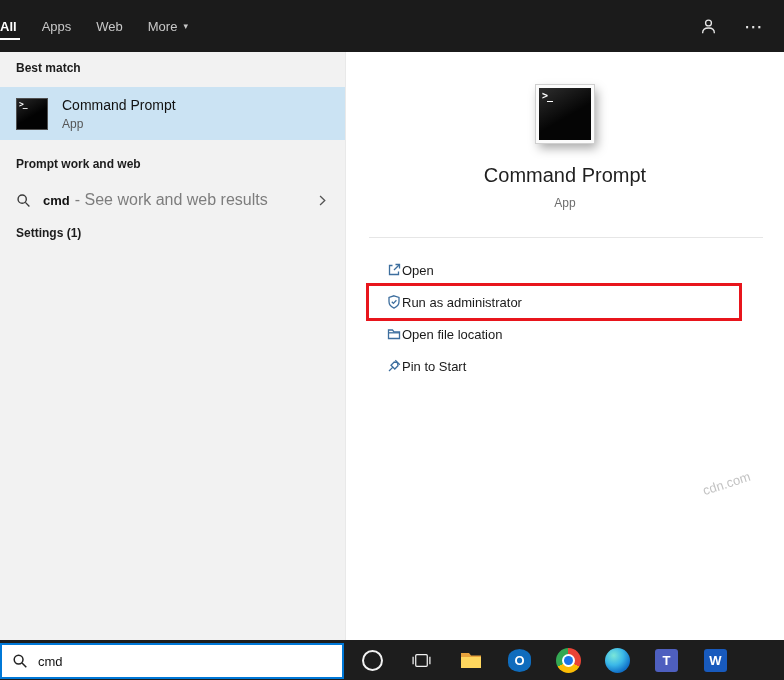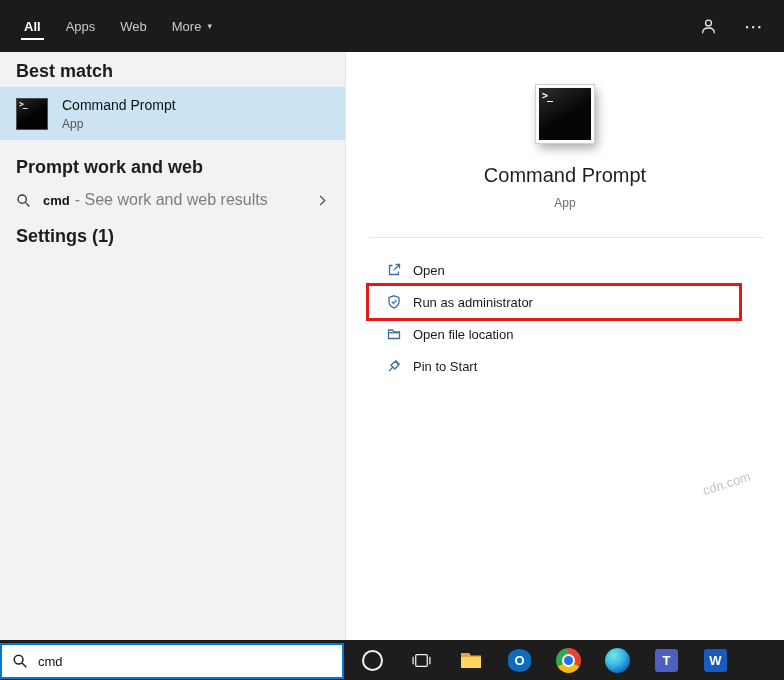--- a/index.html
+++ b/index.html
@@ -2,33 +2,33 @@
 <html><head>
 <meta charset="utf-8">
 <style>
   *{margin:0;padding:0;box-sizing:border-box;}
   html,body{width:784px;height:680px;}
   body{font-family:"Liberation Sans","DejaVu Sans",sans-serif;background:#fff;overflow:hidden;}
   .screen{position:relative;width:784px;height:680px;background:#fff;}
 
   
   .topbar{position:absolute;top:0;left:0;width:784px;height:52px;background:#1b1b1b;}
-  .tabs{display:flex;align-items:center;height:100%;padding-left:24px;}
+  .tabs{display:flex;align-items:center;height:100%;}
   .tab{position:relative;height:100%;display:flex;align-items:center;margin-right:25px;font-size:13px;color:#c8c8c8;cursor:default;}
   .tab .lbl{white-space:nowrap;}
   .tab.active .lbl{color:#fff;font-weight:700;}
   .tab.active::after{content:"";position:absolute;left:-3px;right:-3px;bottom:12px;height:2px;background:#fff;}
   .tab .caret{margin-left:6px;font-size:9px;color:#c8c8c8;}
   .topbar-right{position:absolute;right:20px;top:0;height:52px;display:flex;align-items:center;gap:26px;color:#e6e6e6;}
   .icon-user svg{width:19px;height:19px;display:block;}
   .icon-ellipsis{font-size:19px;line-height:1;letter-spacing:1px;}
 
   
   .left-panel{position:absolute;top:52px;left:0;width:345px;height:588px;background:#f2f2f2;}
-  .section-label{position:absolute;left:16px;font-size:18px;font-weight:700;color:#1c1c1c;}
+  .section-label{position:absolute;left:16px;font-size:12px;font-weight:700;color:#1c1c1c;}
   .lbl-best{top:9px;}
   .lbl-web{top:105px;}
   .lbl-settings{top:174px;}
   .best-match-row{position:absolute;top:35px;left:0;width:345px;height:53px;background:#cbe3f3;display:flex;align-items:center;padding-left:16px;cursor:default;}
   .bm-text{margin-left:14px;}
   .bm-title{font-size:14px;color:#111;}
   .bm-sub{font-size:12px;color:#565656;margin-top:4px;}
   .web-row{position:absolute;top:132px;left:0;width:345px;height:32px;display:flex;align-items:center;padding-left:16px;cursor:default;}
   .web-row .search-ic{width:15px;height:15px;color:#3a3a3a;flex:none;}
   .web-row .search-ic svg{width:100%;height:100%;display:block;}
@@ -46,21 +46,21 @@
   
   .right-panel{position:absolute;top:52px;left:345px;width:439px;height:588px;background:#fff;border-left:1px solid #e9e9e9;}
   .preview-icon{position:absolute;top:33px;left:50%;transform:translateX(-50%);}
   .pv-title{position:absolute;top:112px;width:100%;text-align:center;font-size:20px;color:#1f1f1f;}
   .pv-sub{position:absolute;top:144px;width:100%;text-align:center;font-size:12px;color:#6d6d6d;}
   .pv-divider{position:absolute;top:185px;left:23px;width:394px;height:1px;background:#e6e6e6;}
   .actions{position:absolute;top:202px;left:23px;width:394px;}
   .action{display:flex;align-items:center;height:32px;padding-left:17px;cursor:default;}
   .action .a-icon{width:16px;height:16px;color:#3d6e9e;flex:none;}
   .action .a-icon svg{width:100%;height:100%;display:block;}
-  .action .a-label{margin-left:11px;font-size:13px;color:#1a1a1a;white-space:nowrap;}
+  .action .a-label{font-size:13px;color:#1a1a1a;white-space:nowrap;}
   .action.highlighted{width:370px;outline:3px solid #e8151c;}
   .watermark{position:absolute;left:356px;top:424px;transform:rotate(-18deg);font-size:13px;color:#9a9a9a;opacity:.6;}
 
   
   .taskbar{position:absolute;top:640px;left:0;width:784px;height:40px;background:#1d1d1d;}
   .search-box{position:absolute;top:3px;left:0;width:344px;height:36px;background:#fff;border:2px solid #0078d7;display:flex;align-items:center;padding-left:10px;z-index:2;}
   .search-box .search-ic{width:16px;height:16px;color:#222;flex:none;}
   .search-box .search-ic svg{width:100%;height:100%;display:block;}
   .search-box input{flex:1;margin-left:10px;border:none;outline:none;background:transparent;font-family:inherit;font-size:13px;color:#111;}
   .tb-icons{position:absolute;left:348px;top:0;height:40px;display:flex;}

